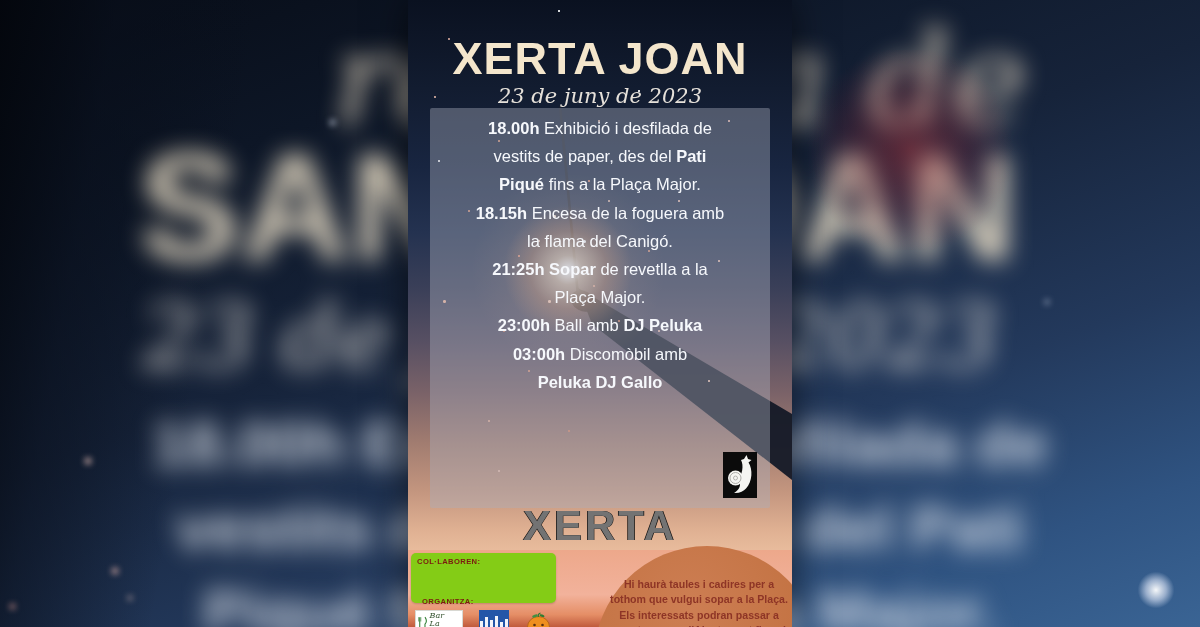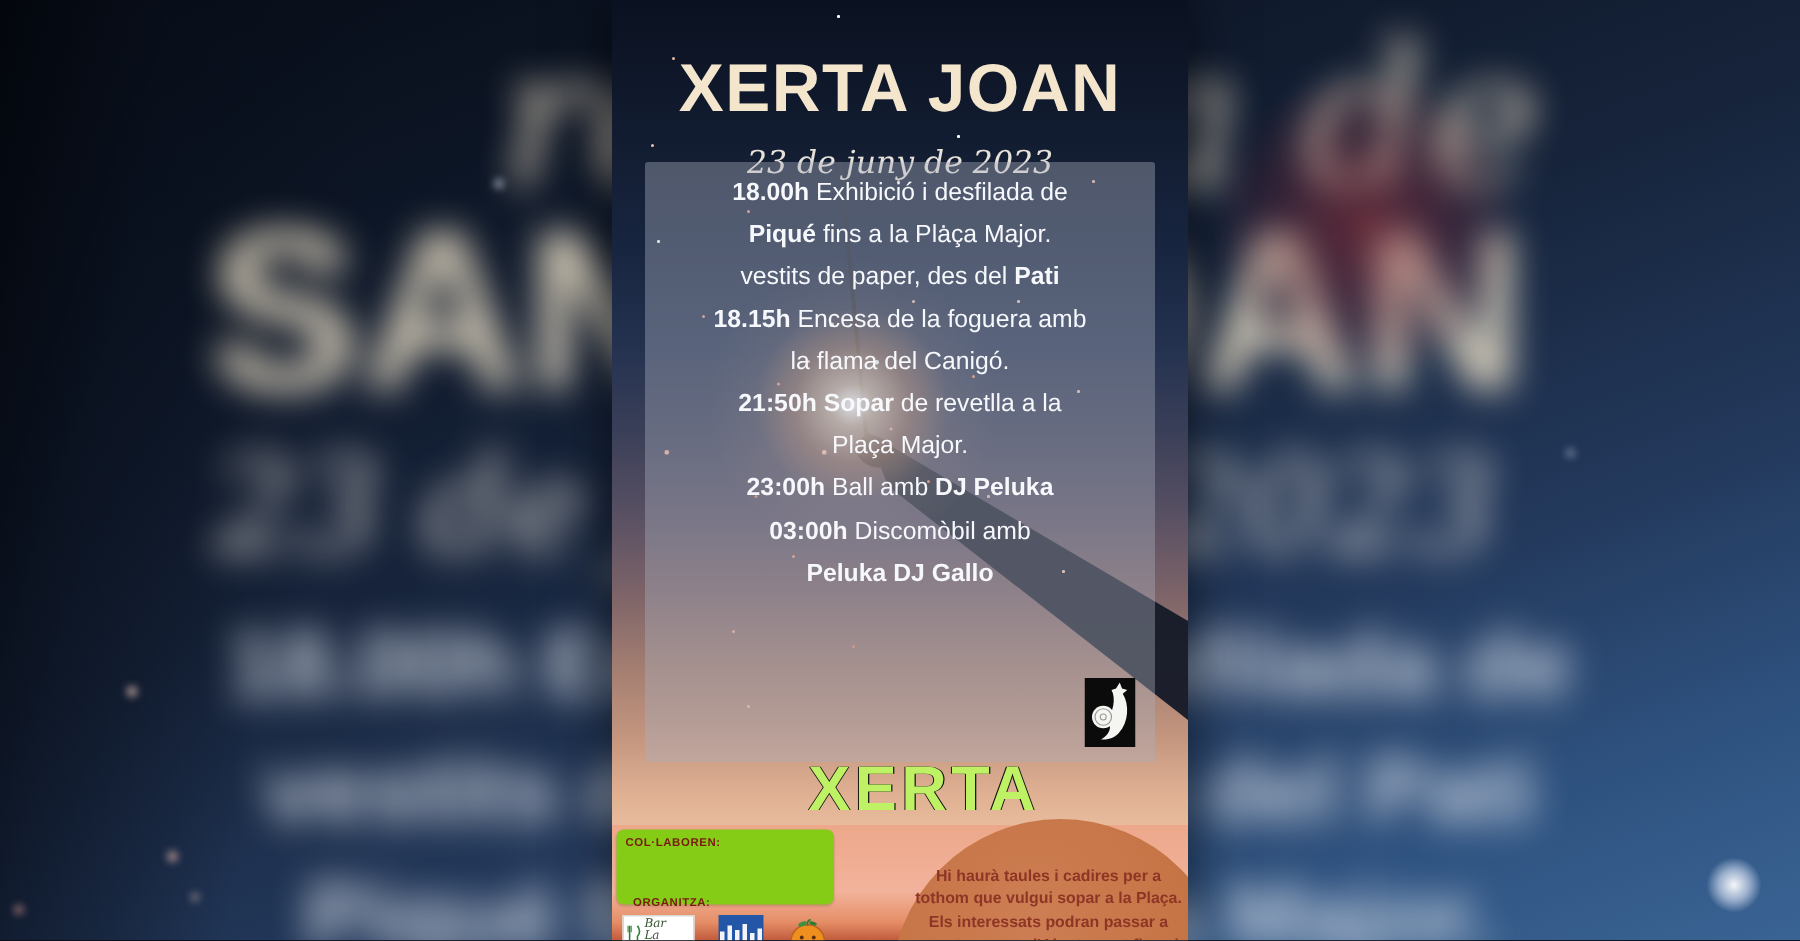--- a/index.html
+++ b/index.html
@@ -40,35 +40,35 @@
       rgba(244,160,100,.30) 42%, rgba(0,0,0,0) 70%);}
   .burst2{position:absolute;left:55px;top:165px;width:210px;height:210px;
     background:radial-gradient(circle, rgba(250,180,130,.22) 0%, rgba(0,0,0,0) 65%);}
   .spark{position:absolute;border-radius:50%;}
 
   .pretitle{position:absolute;left:0;top:1px;width:100%;text-align:center;
     font-family:"DejaVu Serif",serif;font-style:italic;font-size:29px;color:#edd9bd;}
   .title{position:absolute;left:0;top:33px;width:100%;text-align:center;
     font-size:45px;font-weight:800;letter-spacing:1px;color:#f4e6cc;}
   .pdate{position:absolute;left:0;top:84px;width:100%;text-align:center;
-    font-family:"DejaVu Serif",serif;font-style:italic;font-size:21px;color:#e6e1da;margin-top:12px;}
+    font-family:"DejaVu Serif",serif;font-style:italic;font-size:21px;color:#e6e1da;}
 
   .panel{position:absolute;left:22px;top:108px;width:340px;height:400px;
     background:rgba(171,175,190,.40);border-radius:2px;}
   .schedule{position:absolute;left:22px;top:108px;width:340px;box-sizing:border-box;
     padding:6px 10px 0;text-align:center;color:#f6f8fc;font-size:16.5px;line-height:28.2px;}
   .schedule p{margin:0;}
   .schedule .ln{display:block;}
   .schedule .b{font-weight:700;}
 
   .dj-logo{position:absolute;left:315px;top:452px;width:34px;height:46px;}
 
   .town{position:absolute;left:0;top:502px;width:100%;text-align:center;
-    font-size:42px;font-weight:900;letter-spacing:3px;color:#bef264;
-    text-shadow:.7px 0 0 #101010,-.7px 0 0 #101010;margin-left:16px;}
+    font-size:42px;font-weight:900;letter-spacing:3px;color:#737373;
+    text-shadow:.7px 0 0 #101010,-.7px 0 0 #101010;}
 
   .strip{position:absolute;left:0;top:550px;width:384px;height:77px;
     background:linear-gradient(180deg,#eca habitant 0%);}
   
   .strip{background:linear-gradient(180deg,#eda88b 0%,#f2b29b 58%,#e58e66 84%,#c05a3c 100%);}
 
   .arch{position:absolute;left:186px;top:546px;width:226px;height:226px;border-radius:50%;
     background:radial-gradient(circle at 42% 28%, #cd7e53 0%, #c1703f 70%);}
   .notice{position:absolute;left:196px;top:577px;width:190px;text-align:center;
     font-size:10.6px;font-weight:700;line-height:15.4px;color:#8e3526;white-space:pre-line;}
@@ -164,29 +164,29 @@
         </div>
     </div>
 
     <div class="title" data-interactable="false">XERTA JOAN</div>
     <div class="pdate" data-interactable="false">23 de juny de 2023</div>
 
     <div class="panel" data-interactable="false"></div>
     <div class="schedule" data-interactable="false">
         <p data-interactable="false">
           <span class="ln"><span class="b">18.00h</span><span> Exhibició i desfilada de</span></span>
+          <span class="ln"><span>vestits de paper, des del </span><span class="b">Pati</span></span>
           <span class="ln"><span class="b">Piqué</span><span> fins a la Plaça Major.</span></span>
-          <span class="ln"><span>vestits de paper, des del </span><span class="b">Pati</span></span>
         </p>
         <p data-interactable="false">
           <span class="ln"><span class="b">18.15h</span><span> Encesa de la foguera amb</span></span>
           <span class="ln"><span>la flama del Canigó.</span></span>
         </p>
         <p data-interactable="false">
-          <span class="ln"><span class="b">21:50h Sopar</span><span> de revetlla a la</span></span>
+          <span class="ln"><span class="b">21:25h Sopar</span><span> de revetlla a la</span></span>
           <span class="ln"><span>Plaça Major.</span></span>
         </p>
         <p data-interactable="false">
           <span class="ln"><span class="b">23:00h</span><span> Ball amb </span><span class="b">DJ Peluka</span></span>
         </p>
         <p data-interactable="false">
           <span class="ln"><span class="b">03:00h</span><span> Discomòbil amb</span></span>
           <span class="ln"><span class="b">Peluka DJ Gallo</span></span>
         </p>
       </div>

